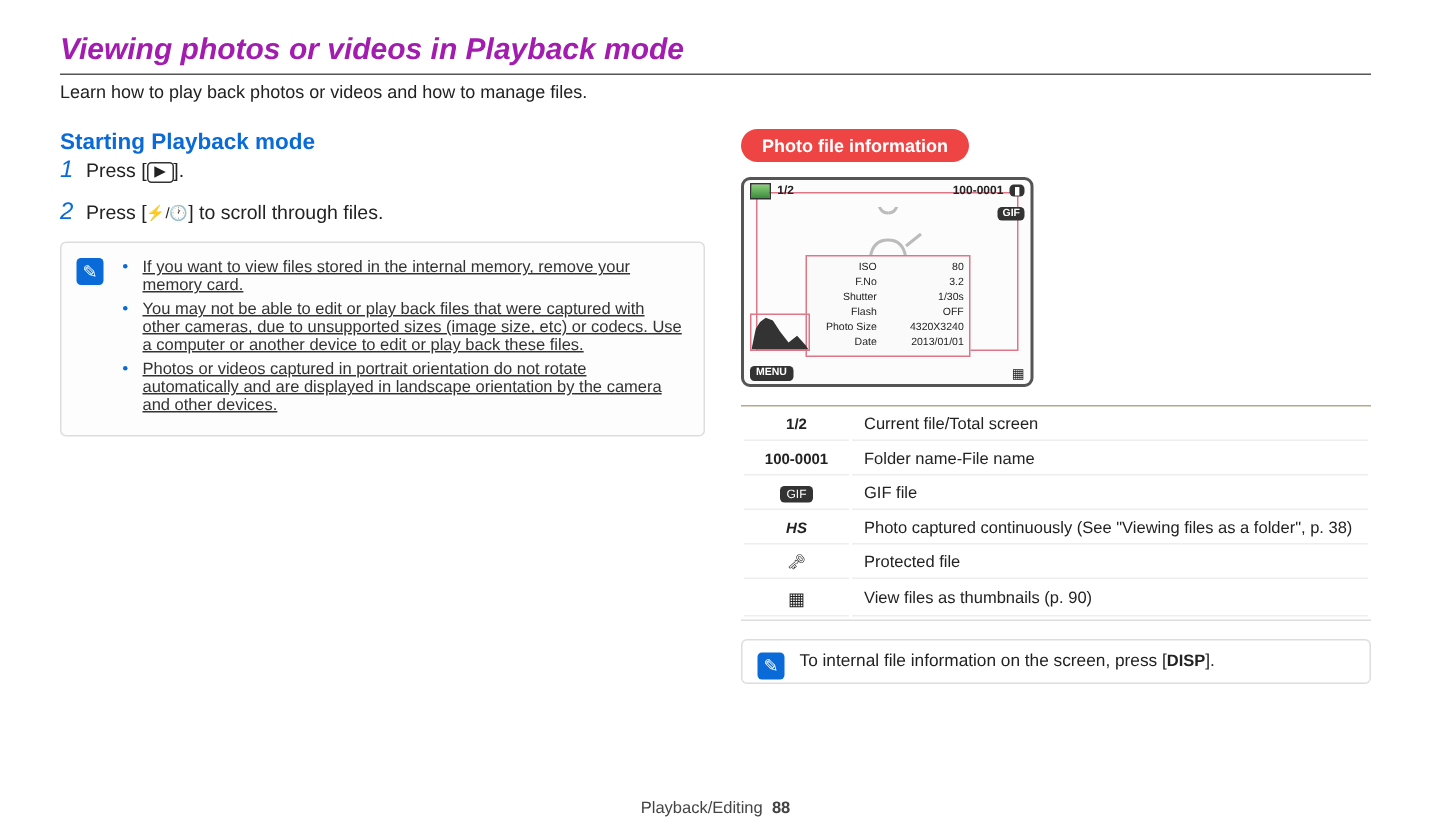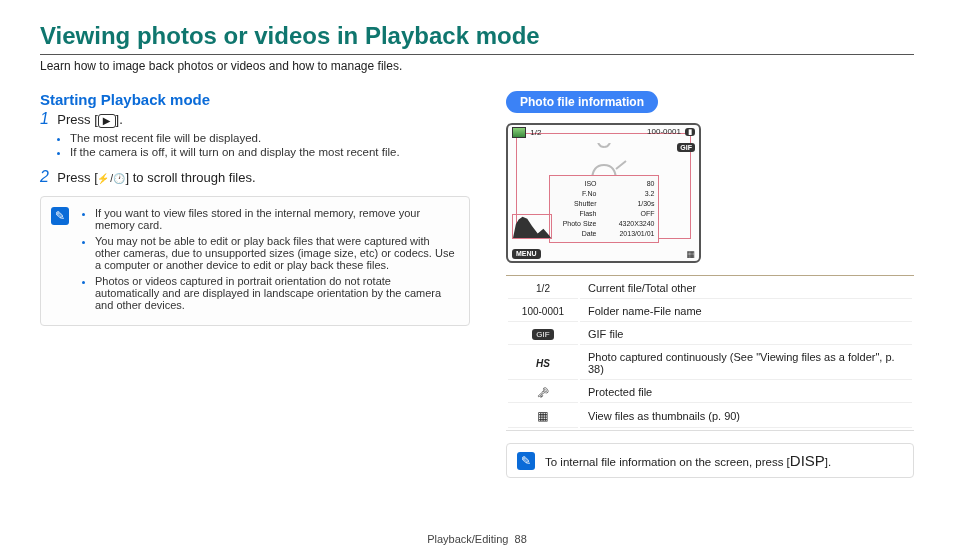--- a/index.html
+++ b/index.html
@@ -1,37 +1,37 @@
 <!DOCTYPE html>
 <html><head>
 <meta charset="utf-8">
 <style>
   * { box-sizing: border-box; margin: 0; padding: 0; }
   body { width: 954px; height: 557px; background: #fff; font-family: "Segoe UI", Arial, sans-serif; color: #222; padding: 22px 40px 10px 40px; font-size: 12px; }
-  h1 { color: #0f766e; font-weight: 700; font-size: 24px; margin-bottom: 4px; }
+  h1 { color: #a21caf; font-style: italic; font-weight: 700; font-size: 20px; margin-bottom: 4px; }
   .rule { border-top: 1px solid #555; margin-bottom: 4px; }
   .intro { font-size: 12px; margin-bottom: 18px; }
-  .cols { display: flex; gap: 36px; }
+  .cols { display: flex; gap: 24px; }
   .left { width: 430px; }
   .right { flex: 1; }
   h2 { color: #0a6bd8; font-size: 15px; font-weight: 700; margin-bottom: 2px; }
   .sub { font-size: 12px; margin-bottom: 12px; }
   .step { margin-bottom: 10px; }
   .stepnum { color: #0a6bd8; font-style: italic; font-size: 16px; font-weight: 400; display: inline-block; width: 14px; }
   .steptext { display: inline; font-size: 13px; }
   .step ul { list-style: disc; margin-left: 30px; margin-top: 4px; font-size: 11.5px; }
   .step ul li { margin-bottom: 2px; color: #333; }
   .step ul li::marker { color: #0a6bd8; }
   .iconbox { display: inline-block; border: 1px solid #333; border-radius: 3px; padding: 0 4px; font-size: 10px; vertical-align: middle; line-height: 12px; height: 14px; }
   .note { border: 1px solid #ddd; border-radius: 4px; padding: 10px 12px 10px 40px; position: relative; background: #fdfdfd; margin-top: 10px; }
   .note-icon { position: absolute; left: 10px; top: 10px; width: 18px; height: 18px; border-radius: 3px; background: #0a6bd8; color: #fff; display: flex; align-items: center; justify-content: center; font-size: 12px; }
   .note ul { list-style: disc; margin-left: 14px; font-size: 11px; }
-  .note ul li { margin-bottom: 4px; color: #333; }
+  .note ul li { margin-bottom: 4px; color: #333; text-decoration: underline; }
   .note ul li::marker { color: #0a6bd8; }
-  .pill { display: inline-block; background: #3b82f6; color: #fff; border-radius: 12px; padding: 4px 14px; font-size: 12px; font-weight: 600; margin-bottom: 10px; }
+  .pill { display: inline-block; background: #ef4444; color: #fff; border-radius: 12px; padding: 4px 14px; font-size: 12px; font-weight: 600; margin-bottom: 10px; }
 
   
   .diagram-wrap { display: flex; gap: 10px; margin-bottom: 12px; }
   .screen { width: 195px; height: 140px; border: 2px solid #555; border-radius: 6px; background: #fcfcfc; position: relative; overflow: hidden; }
   .screen-inner { position:absolute; top:8px; left:8px; right:8px; bottom:22px; border:1px solid #d78; }
   .topbar { position: absolute; top: 2px; left: 4px; right: 4px; display: flex; justify-content: space-between; font-size: 8px; font-weight: 700; }
   .thumb { width: 14px; height: 11px; background: linear-gradient(#8bd17a,#3c8b3e); border: 1px solid #333; display: inline-block; vertical-align: middle; margin-right: 2px; }
   .topright span { margin-left: 2px; }
   .badge { display:inline-block; background:#333; color:#fff; border-radius:3px; padding:0 3px; font-size:7px; vertical-align:middle; }
   .gif-badge { position:absolute; top:18px; right:4px; background:#333; color:#fff; border-radius:3px; padding:1px 3px; font-size:7px; font-weight:700; }
@@ -48,55 +48,51 @@
 
   .labels { display:flex; flex-direction:column; justify-content:space-around; font-size:11px; padding:4px 0; position: relative; }
   .labels div { position: relative; }
   .labels div::before { content:""; position:absolute; left:-34px; top:50%; width:30px; height:1px; background:#0a6bd8; }
 
   
   .icon-table { width:100%; border-top:1px solid #b8a888; border-bottom:1px solid #ddd; font-size:11px; margin-bottom:12px; }
   .icon-table th { background:#aa9a7d; color:#fff; text-align:left; padding:3px 8px; font-weight:600; font-size:11px; }
   .icon-table td { padding:4px 8px; border-bottom:1px solid #eee; }
   .icon-table td:first-child { width:70px; text-align:center; font-size:10px; }
-  .ic { font-weight:400; }
+  .ic { font-weight:700; }
   .ic-gif { display:inline-block; background:#333; color:#fff; border-radius:3px; padding:1px 4px; font-size:8px; }
   .ic-key { font-family: monospace; }
   .ic-grid { font-size:12px; }
   .ic-hs { font-style:italic; font-weight:800; font-family: Liberation Sans, sans-serif; }
 
   .tip { border:1px solid #ddd; border-radius:4px; padding:8px 12px 8px 38px; position:relative; font-size:11.5px; }
   .tip .note-icon { top:8px; }
-  .disp { font-weight:400; font-size:15px; }
+  .disp { font-weight:700; font-size:11px; }
 
   .footer { position:absolute; bottom:12px; left:0; width:954px; text-align:center; font-size:11px; color:#444; }
-  .footer b { font-weight:400; }
+  .footer b { font-weight:700; }
 
   .inline-icon { font-size:10px; vertical-align:middle; }
 </style>
 </head>
 <body>
 
 <h1>Viewing photos or videos in Playback mode</h1>
 <div class="rule"></div>
-<div class="intro">Learn how to image back photos or videos and how to manage files.</div>
+<div class="intro">Learn how to play back photos or videos and how to manage files.</div>
 
 <div class="cols">
   <div class="left">
     <h2>Starting Playback mode</h2>
 
     <div class="step">
       <span class="stepnum">1</span>
       <span class="steptext">
         <span>Press [</span><span class="iconbox">▶</span><span>].</span>
       </span>
-      <ul>
-        <li>The most recent file will be displayed.</li>
-        <li>If the camera is off, it will turn on and display the most recent file.</li>
-      </ul>
     </div>
 
     <div class="step">
       <span class="stepnum">2</span>
       <span class="steptext">
         <span>Press [</span><span class="inline-icon">⚡/🕐</span><span>] to scroll through files.</span>
       </span>
     </div>
 
     <div class="note">
@@ -160,21 +156,21 @@
           <span class="menu-btn">MENU</span>
           <span class="grid-icon">▦</span>
         </div>
       </div>
     </div>
 
     <table class="icon-table">
       <tbody>
       <tr>
         <td><span class="ic">1/2</span></td>
-        <td>Current file/Total other</td>
+        <td>Current file/Total screen</td>
       </tr>
       <tr>
         <td><span class="ic">100-0001</span></td>
         <td>Folder name-File name</td>
       </tr>
       <tr>
         <td><span class="ic-gif">GIF</span></td>
         <td>GIF file</td>
       </tr>
       <tr>

